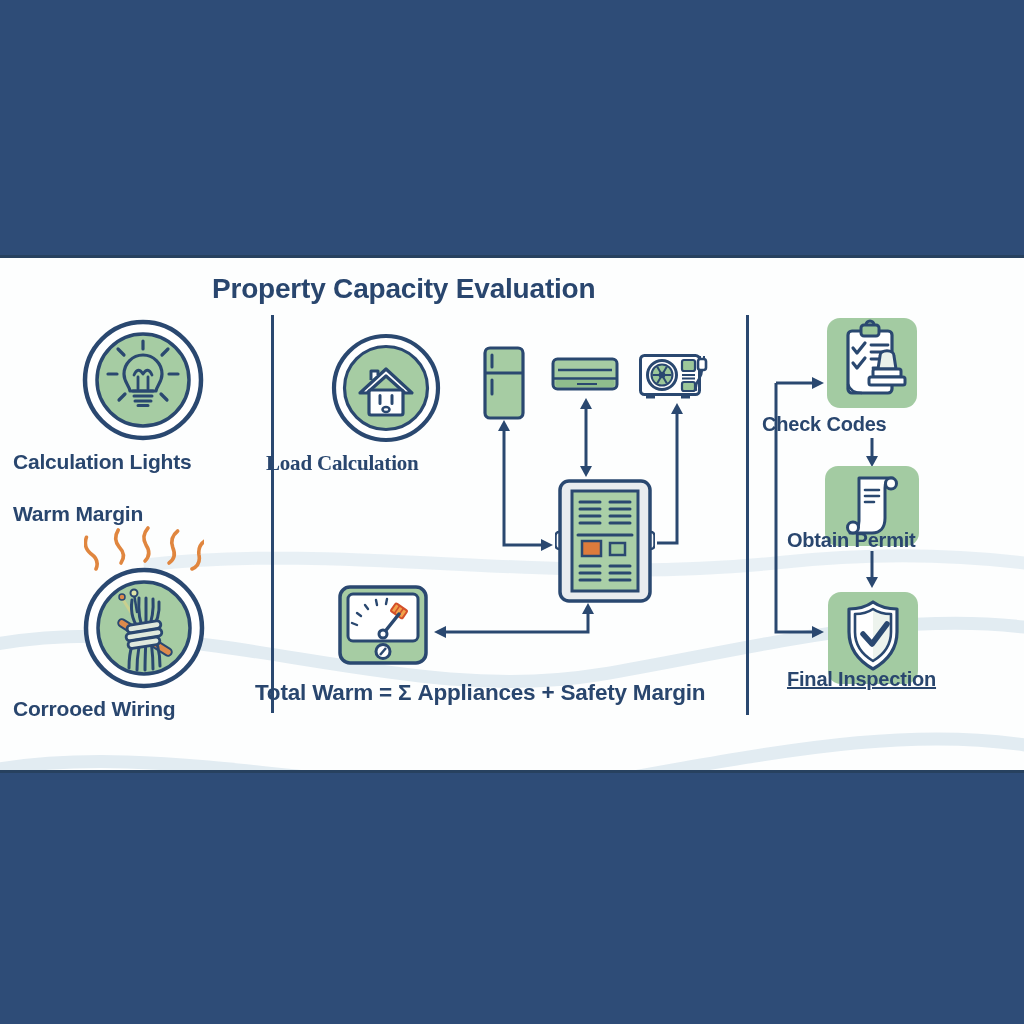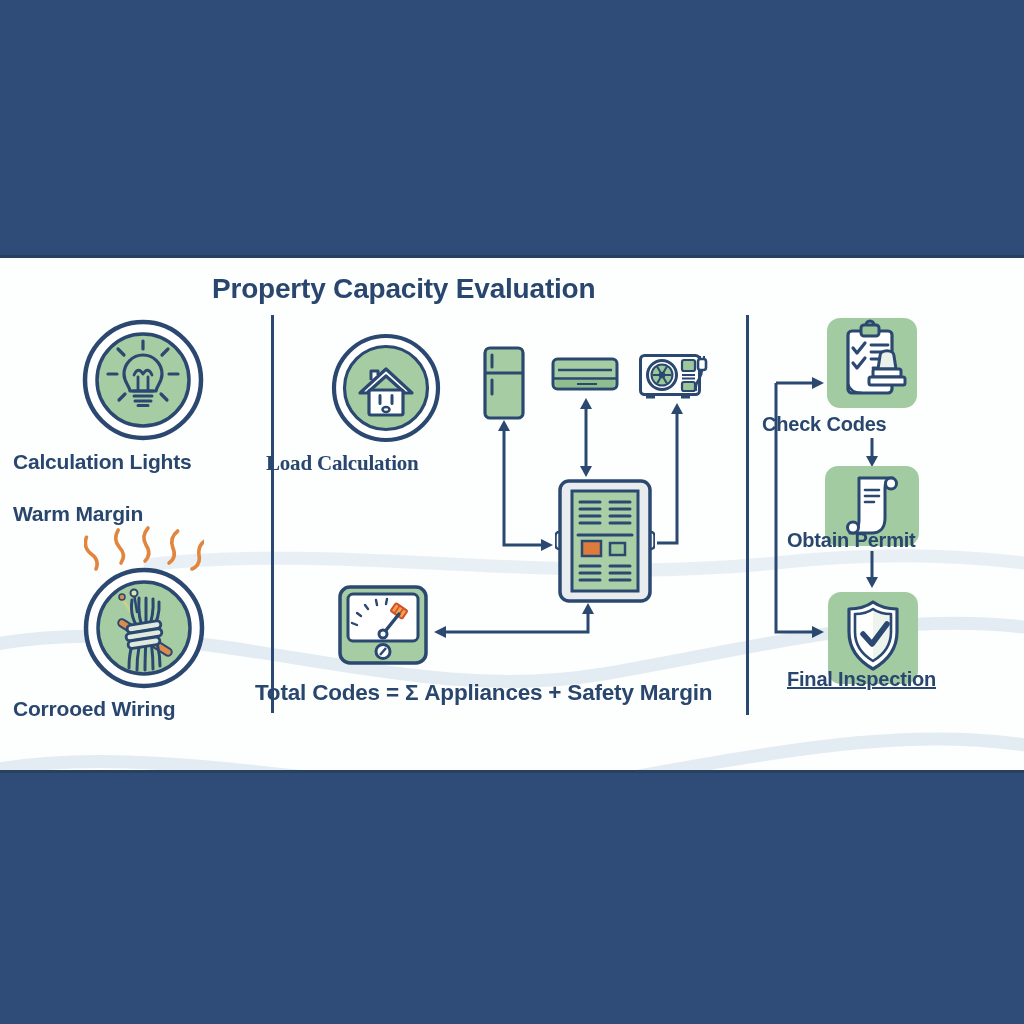--- a/index.html
+++ b/index.html
@@ -167,21 +167,21 @@
     <rect x="0" y="0" width="14" height="9.5" rx="1.5" fill="#f2a24b" stroke="#d4502a" stroke-width="2"></rect>
     <line x1="4.6" y1="0" x2="4.6" y2="9.5" stroke="#d4502a" stroke-width="1.6"></line>
     <line x1="9.2" y1="0" x2="9.2" y2="9.5" stroke="#d4502a" stroke-width="1.6"></line>
   </g>
   <line x1="45" y1="49" x2="61" y2="29" stroke="#2a4870" stroke-width="3.5" stroke-linecap="round"></line>
   <circle cx="45" cy="49" r="4" fill="#ffffff" stroke="#2a4870" stroke-width="3"></circle>
   <circle cx="45" cy="66.5" r="7" fill="#ffffff" stroke="#2a4870" stroke-width="3"></circle>
   <line x1="42" y1="70" x2="48" y2="63" stroke="#2a4870" stroke-width="2.5"></line>
 </svg>
 
-<div class="label formula" style="left:255px;top:681px;width:500px;">Total Codes = Σ Appliances + Safety Margin</div>
+<div class="label formula" style="left:255px;top:681px;width:500px;">Total Warm = Σ Appliances + Safety Margin</div>
 
 <div class="tile" style="left:827px;top:318px;width:90px;height:90px;">
   <svg width="90" height="90" viewBox="0 0 90 90">
     <rect x="21" y="13" width="44" height="62" rx="4" fill="#ffffff" stroke="#2a4870" stroke-width="3.2"></rect>
     <path d="M21,66 c2,7 8,9 14,9" fill="none" stroke="#2a4870" stroke-width="2.6"></path>
     <rect x="34" y="7" width="18" height="11" rx="3" fill="#9cc79a" stroke="#2a4870" stroke-width="3"></rect>
     <path d="M39,7 a4,4 0 0 1 8,0" fill="none" stroke="#2a4870" stroke-width="3"></path>
     <g fill="none" stroke="#2a4870" stroke-linecap="round" stroke-linejoin="round">
       <path d="M26,30 l4,5 l8,-10" stroke-width="3.2"></path>
       <path d="M26,45 l4,5 l8,-10" stroke-width="3.2"></path>

